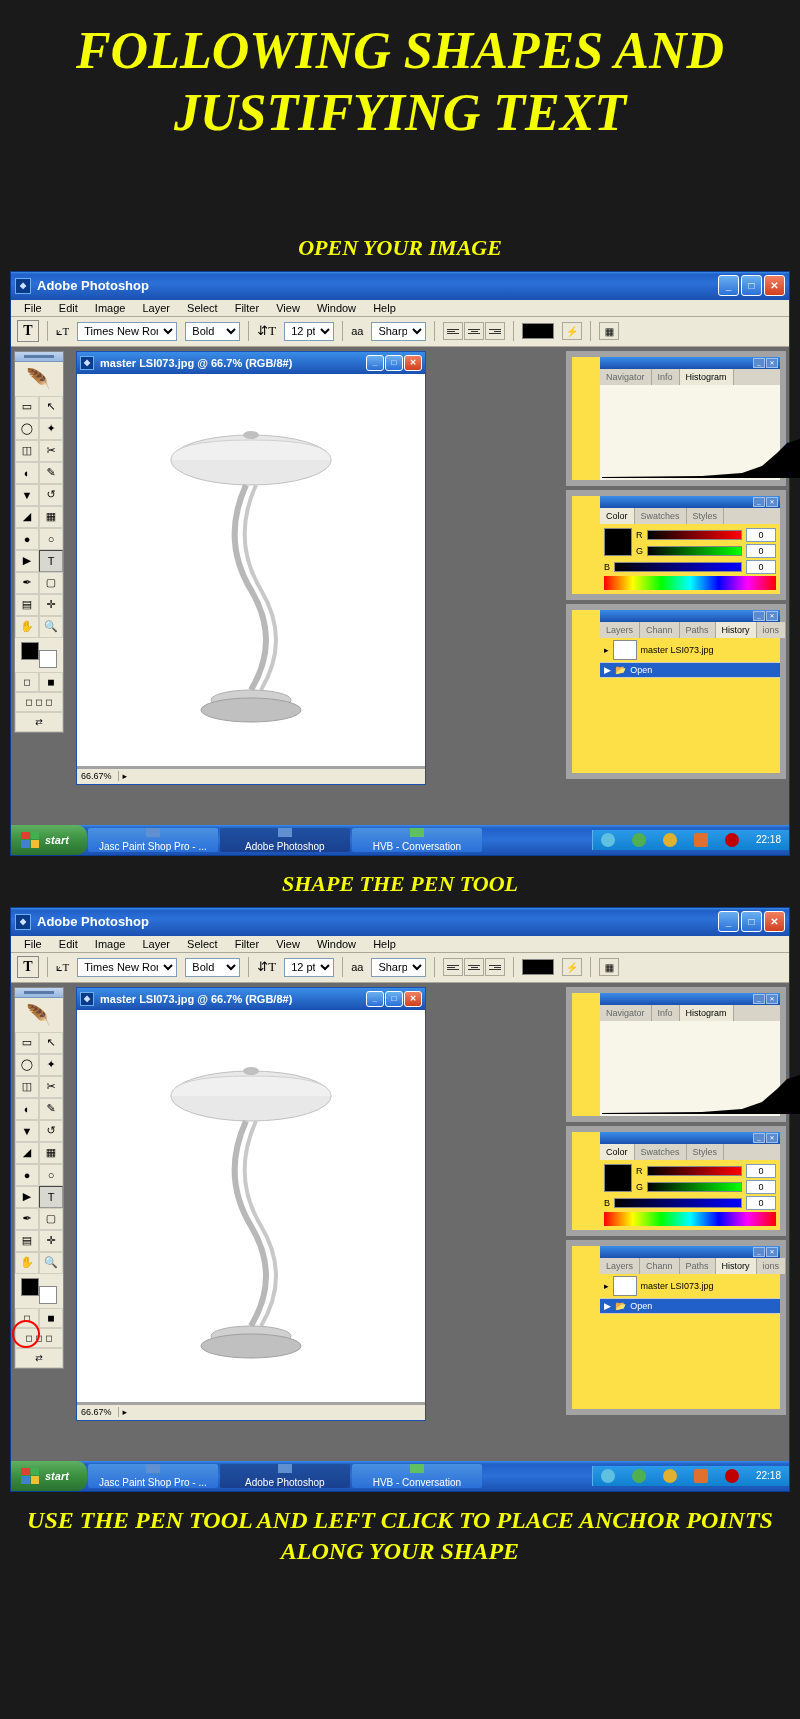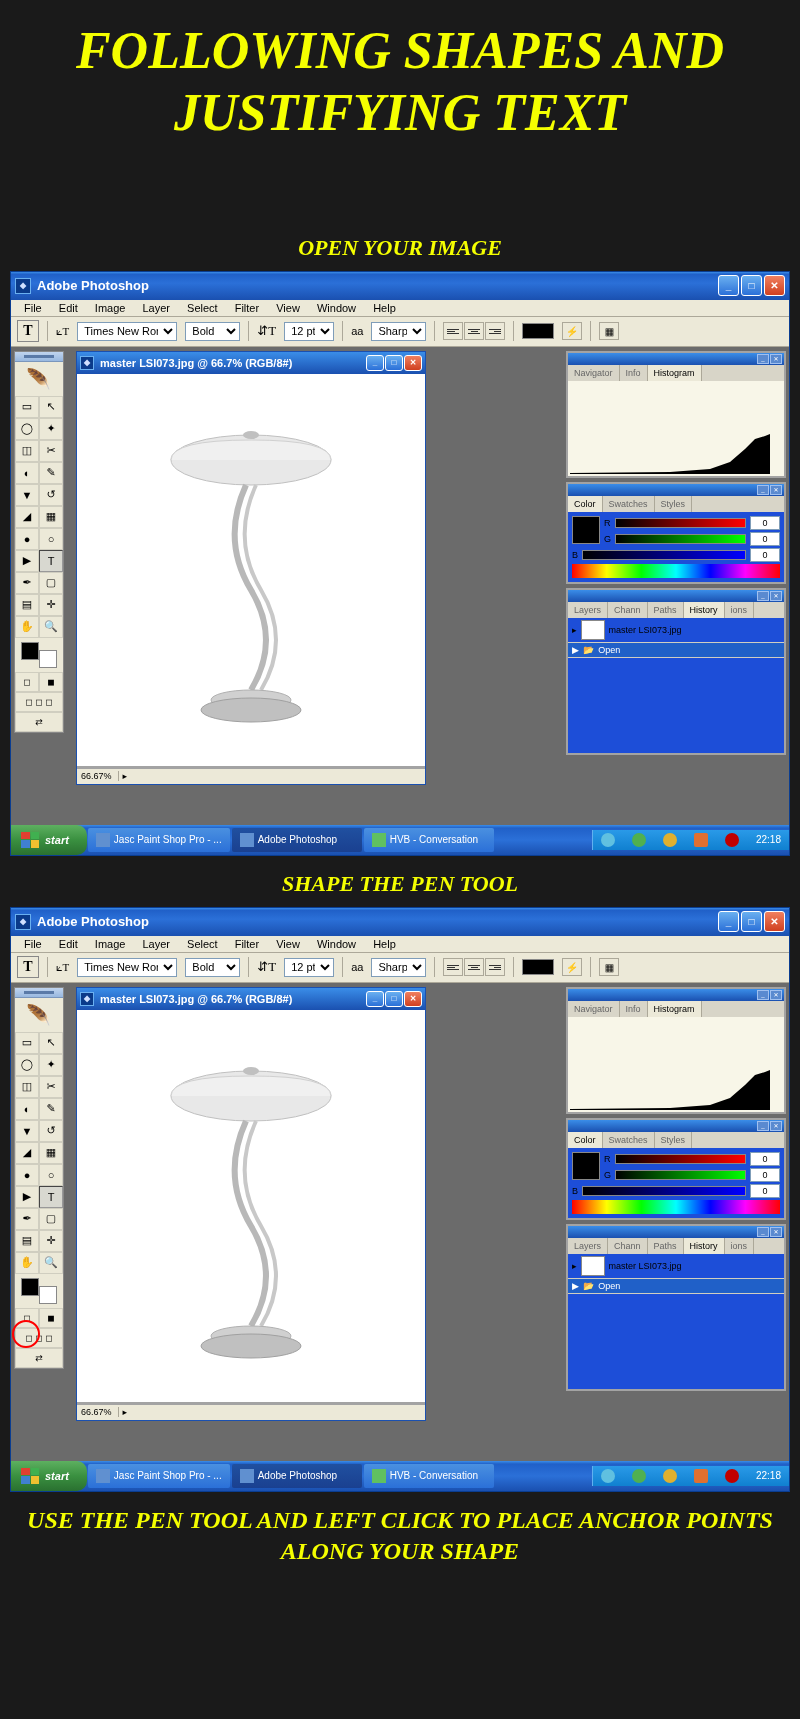--- a/index.html
+++ b/index.html
@@ -64,21 +64,21 @@
 .doc-titlebar .titlebar-icon { width: 14px; height: 14px; }
 .doc-controls { display: flex; gap: 1px; }
 .doc-controls .win-btn { width: 18px; height: 16px; font-size: 8px; }
 .canvas { background: white; height: 392px; position: relative; display: flex; align-items: center; justify-content: center; }
 .lamp-svg { width: 200px; height: 340px; }
 .doc-status { background: #ece9d8; height: 18px; font-size: 9px; padding: 2px 4px; border-top: 3px solid #a3a3a3; display: flex; align-items: center; }
 .doc-status span:first-child { border-right: 1px solid #aca899; padding-right: 6px; margin-right: 4px; }
 
 
 .panels { position: absolute; right: 3px; top: 4px; width: 220px; display: flex; flex-direction: column; gap: 4px; }
-.panel { background: #1d4ed8; border: 2px solid #a3a3a3; }
+.panel { background: #fde047; border: 6px solid #a3a3a3; padding-left: 28px; }
 .panel-titlebar { height: 12px; background: linear-gradient(to bottom, #3a8de8, #1a50b0); display: flex; justify-content: flex-end; align-items: center; padding: 0 2px; gap: 1px; }
 .panel-titlebar .pbtn { width: 12px; height: 10px; background: #5a8ad0; border: 1px solid #a0c0f0; font-size: 6px; color: white; display: flex; align-items: center; justify-content: center; cursor: pointer; }
 .panel-tabs { display: flex; font-size: 9px; background: #d8d5c8; }
 .ptab { padding: 3px 6px; background: #d8d5c8; border-right: 1px solid #aca899; cursor: pointer; color: #666; }
 .ptab.active { background: #ece9d8; color: black; }
 .nav-body { height: 95px; background: #f8f6e8; position: relative; }
 .histogram { position: absolute; bottom: 2px; left: 2px; right: 2px; height: 40px; }
 .color-body { padding: 4px; }
 .color-row { display: flex; align-items: center; gap: 4px; font-size: 9px; margin-bottom: 2px; }
 .color-preview { width: 28px; height: 28px; border: 1px solid #888; background: black; margin-right: 4px; float: left; }
@@ -95,21 +95,21 @@
 .history-spacer { height: 95px; }
 
 
 .taskbar { height: 30px; background: linear-gradient(to bottom, #3a8de8 0%, #2060c8 10%, #2b70d8 50%, #1a50b0 100%); display: flex; align-items: center; font-size: 11px; color: white; }
 .start-btn { background: linear-gradient(to bottom, #5db060 0%, #3a9040 50%, #2a7030 100%); height: 30px; padding: 0 18px 0 10px; display: flex; align-items: center; gap: 6px; font-weight: bold; font-style: italic; border-radius: 0 10px 10px 0; cursor: pointer; }
 .start-logo { width: 18px; height: 16px; display: grid; grid-template-columns: 1fr 1fr; gap: 1px; }
 .start-logo span:nth-child(1) { background: #e04030; }
 .start-logo span:nth-child(2) { background: #40b050; }
 .start-logo span:nth-child(3) { background: #4080d0; }
 .start-logo span:nth-child(4) { background: #f0c030; }
-.task-item { background: linear-gradient(to bottom, #4a90e0, #2b70d8); height: 24px; margin: 0 1px; padding: 0 8px; display: flex; align-items: center; gap: 4px; border-radius: 2px; font-size: 10px; cursor: pointer; min-width: 130px; }
+.task-item { background: linear-gradient(to bottom, #4a90e0, #2b70d8); height: 24px; margin: 0 1px; padding: 0 8px; display: flex; align-items: center; gap: 4px; border-radius: 2px; font-size: 10px; cursor: pointer; min-width: 130px; flex-direction: column; }
 .task-item.active { background: linear-gradient(to bottom, #2050a0, #1a4090); }
 .task-icon { width: 14px; height: 14px; background: #6090d0; }
 .systray { margin-left: auto; background: linear-gradient(to bottom, #2a9ae8, #1080d0); height: 20px; padding: 0 8px; display: flex; align-items: center; gap: 17px; font-size: 10px; border-left: 1px solid #60b0f0; }
 .tray-icon { width: 14px; height: 14px; border-radius: 50%; }
 
 .watermark { position: absolute; left: 50%; top: 50%; transform: translate(-50%, -25%); font-size: 42px; font-family: 'Comic Sans MS', cursive; font-weight: bold; color: rgba(120,120,120,0.35); letter-spacing: 2px; pointer-events: none; white-space: nowrap; z-index: 5; }
 </style>
 </head>
 <body>
 

